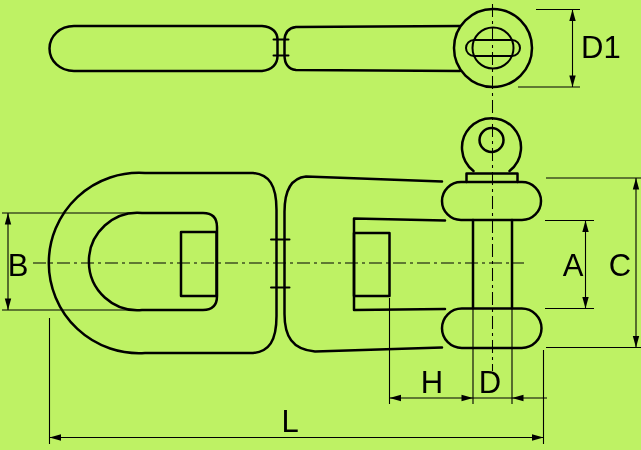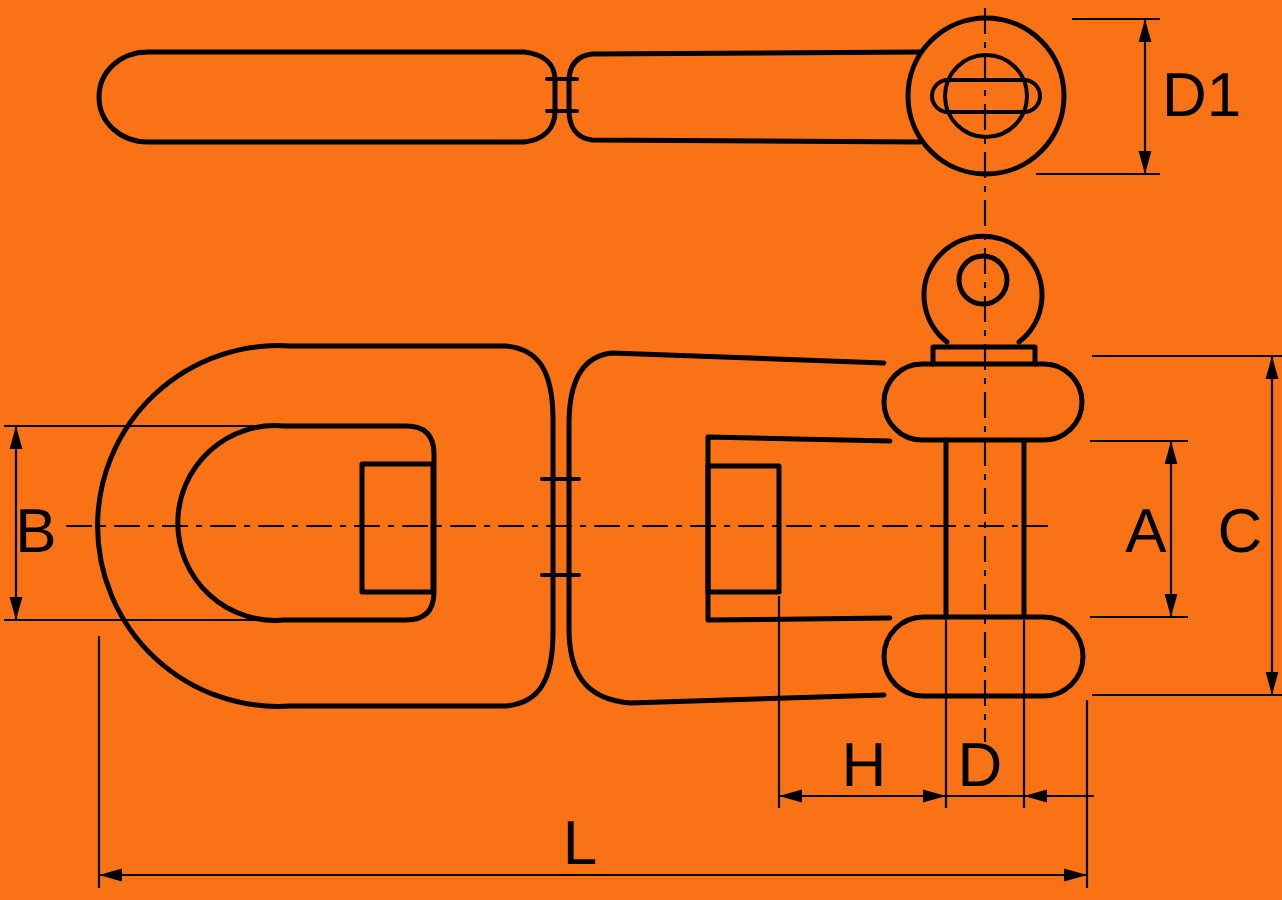--- a/index.html
+++ b/index.html
@@ -1,16 +1,16 @@
 <!DOCTYPE html>
 <html><head>
 <meta charset="utf-8">
 <style>
   html,body{margin:0;padding:0;background:#ffffff;}
-  .stage{position:relative;width:641px;height:450px;background:#f97316;overflow:hidden;
+  .stage{position:relative;width:641px;height:450px;background:#bef264;overflow:hidden;
          font-family:"Liberation Sans", sans-serif;}
   svg{display:block}
   .part{fill:none;stroke:#000000;stroke-width:2.5;stroke-linecap:round;stroke-linejoin:round;}
   .part-med{fill:none;stroke:#000000;stroke-width:2;stroke-linecap:round;}
   .thin{fill:none;stroke:#000000;stroke-width:1.1;}
   .cl{fill:none;stroke:#000000;stroke-width:1.05;stroke-dasharray:13 4 3 4;}
   .arrow{fill:#000000;stroke:none;}
   .dimlabel{fill:#000000;font-size:31px;font-family:"Liberation Sans", sans-serif;}
 </style>
 </head>

